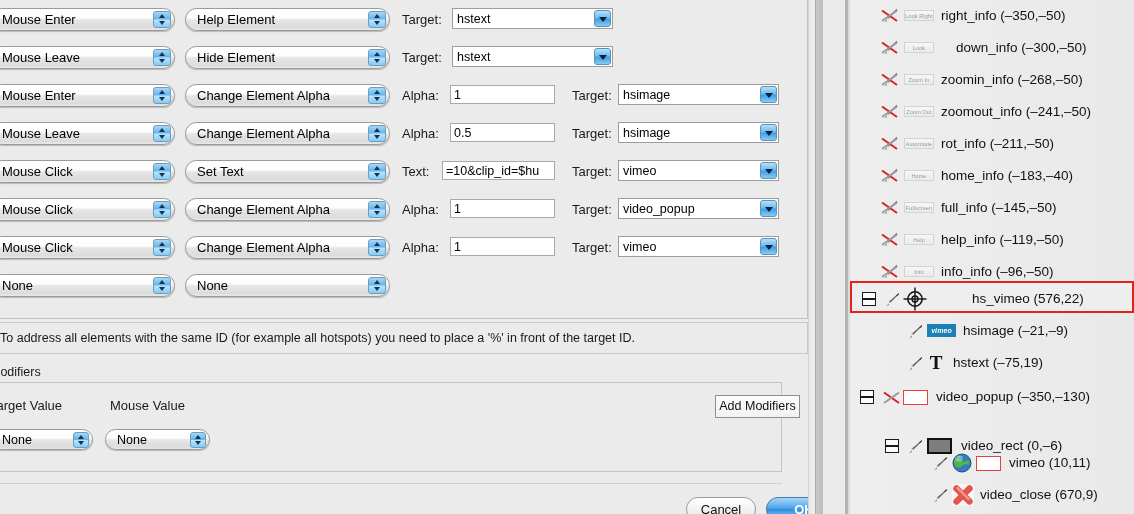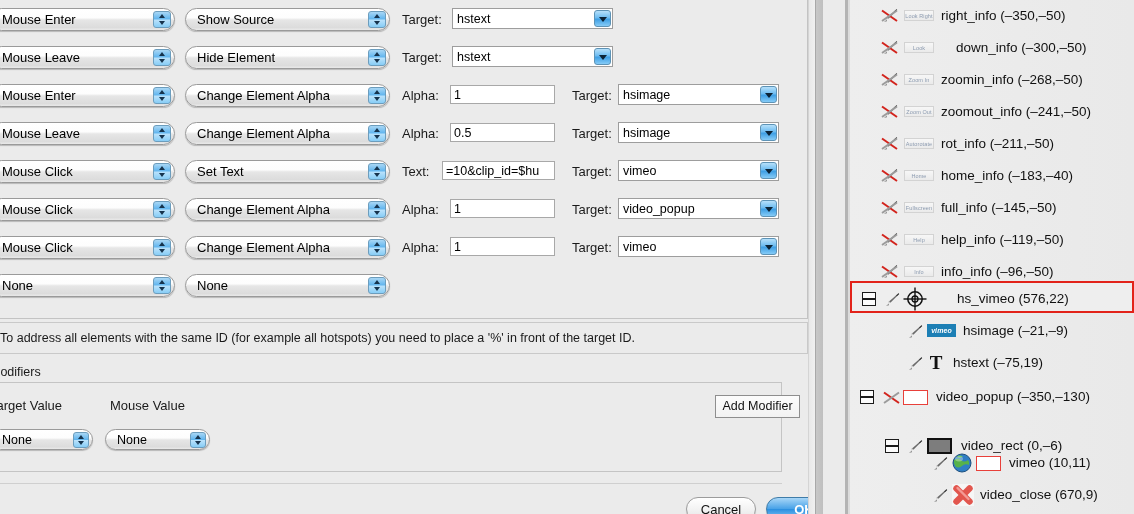--- a/index.html
+++ b/index.html
@@ -270,21 +270,21 @@
   <div id="dialog">
 
     <div id="actions-area">
       <div id="actions-inner">
           <div class="arow" style="top: 16px;">
             <div class="popup" style="left: 0px; top: 0px; width: 185px;">
               <div class="pl">Mouse Enter</div>
               <div class="stepper"></div>
             </div>
             <div class="popup" style="left: 195px; top: 0px; width: 205px;">
-              <div class="pl">Show Source</div>
+              <div class="pl">Help Element</div>
               <div class="stepper"></div>
             </div>
             <div class="flabel" style="left: 412px; top: 5px;">Target:</div>
             <div class="combo" style="left: 462px; top: 0px; width: 161px;">
               <div class="cl">hstext</div>
               <div class="carrow"></div>
             </div>
           </div>
           <div class="arow" style="top: 54px;">
             <div class="popup" style="left: 0px; top: 0px; width: 185px;">
@@ -400,21 +400,21 @@
     </div>
 
     <div id="hintbar">
       <div id="hinttext">To address all elements with the same ID (for example all hotspots) you need to place a '%' in front of the target ID.</div>
     </div>
 
     <div id="modtitle">Modifiers</div>
     <div id="modgroup"></div>
     <div class="colhead" style="left:-10px;">Target Value</div>
     <div class="colhead" style="left:110px;">Mouse Value</div>
-    <div id="addmod">Add Modifier</div>
+    <div id="addmod">Add Modifiers</div>
 
     <div class="popup small" style="left:-10px; top:429px; width:103px;">
       <div class="pl">None</div>
       <div class="stepper"></div>
     </div>
     <div class="popup small" style="left:105px; top:429px; width:105px;">
       <div class="pl">None</div>
       <div class="stepper"></div>
     </div>
 
@@ -586,21 +586,21 @@
               <path d="M4.6 12.3 L5.3 10.3 L6.4 11.4 Z" fill="#d8d8d8"></path>
               <path d="M2.0 14.9 L4.8 12.4 L5.0 14.2 Z" fill="#8e8e8e"></path>
             </svg>
           </div>
           <div class="crosshair" style="left: 51px; top: 4px;"><svg width="24" height="24" viewBox="0 0 24 24">
               <circle cx="12" cy="12" r="7.2" fill="none" stroke="#111" stroke-width="1.5"></circle>
               <circle cx="12" cy="12" r="3" fill="none" stroke="#111" stroke-width="1.3"></circle>
               <line x1="12" y1="0.5" x2="12" y2="23.5" stroke="#111" stroke-width="1.4"></line>
               <line x1="0.5" y1="12" x2="23.5" y2="12" stroke="#111" stroke-width="1.4"></line>
             </svg></div>
-          <div class="tlabel" style="left: 81px; padding-left: 24px;">hs_vimeo (576,22)</div>
+          <div class="tlabel" style="left: 96px; padding-left: 24px;">hs_vimeo (576,22)</div>
         </div>
         <div class="trow" style="top: 315px;">
           <div class="pencil" style="left: 57px; top: 8px;">
             <svg width="17" height="17" viewBox="0 0 17 17">
               <path d="M14.5 2.3 L15.2 3.1 L6.6 11.6 L4.6 12.3 L5.3 10.3 Z" fill="#6b6b6b"></path>
               <path d="M14.5 2.3 L15.2 3.1 L12.9 5.3 L12.0 4.4 Z" fill="#3d3d3d"></path>
               <path d="M4.6 12.3 L5.3 10.3 L6.4 11.4 Z" fill="#d8d8d8"></path>
               <path d="M2.0 14.9 L4.8 12.4 L5.0 14.2 Z" fill="#8e8e8e"></path>
             </svg>
           </div>

